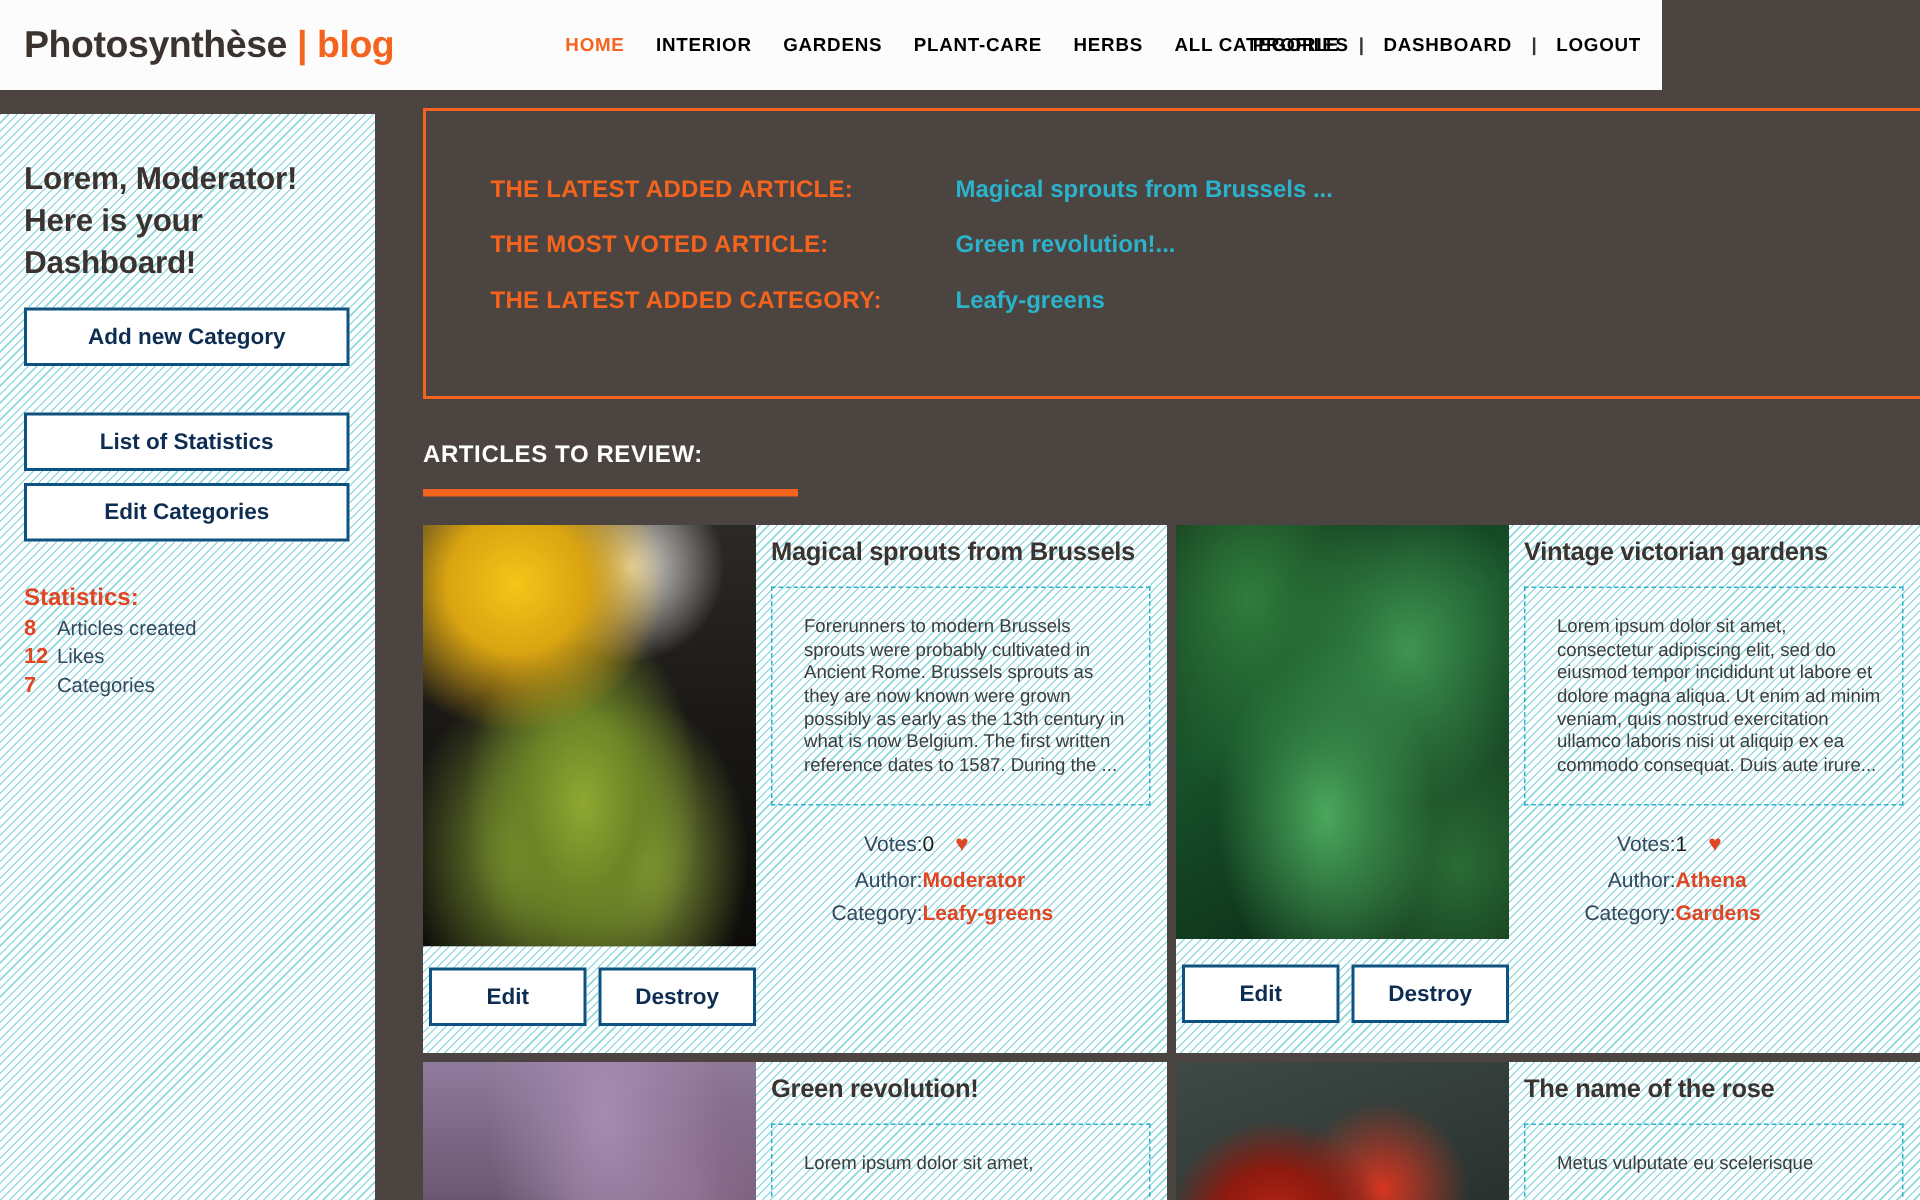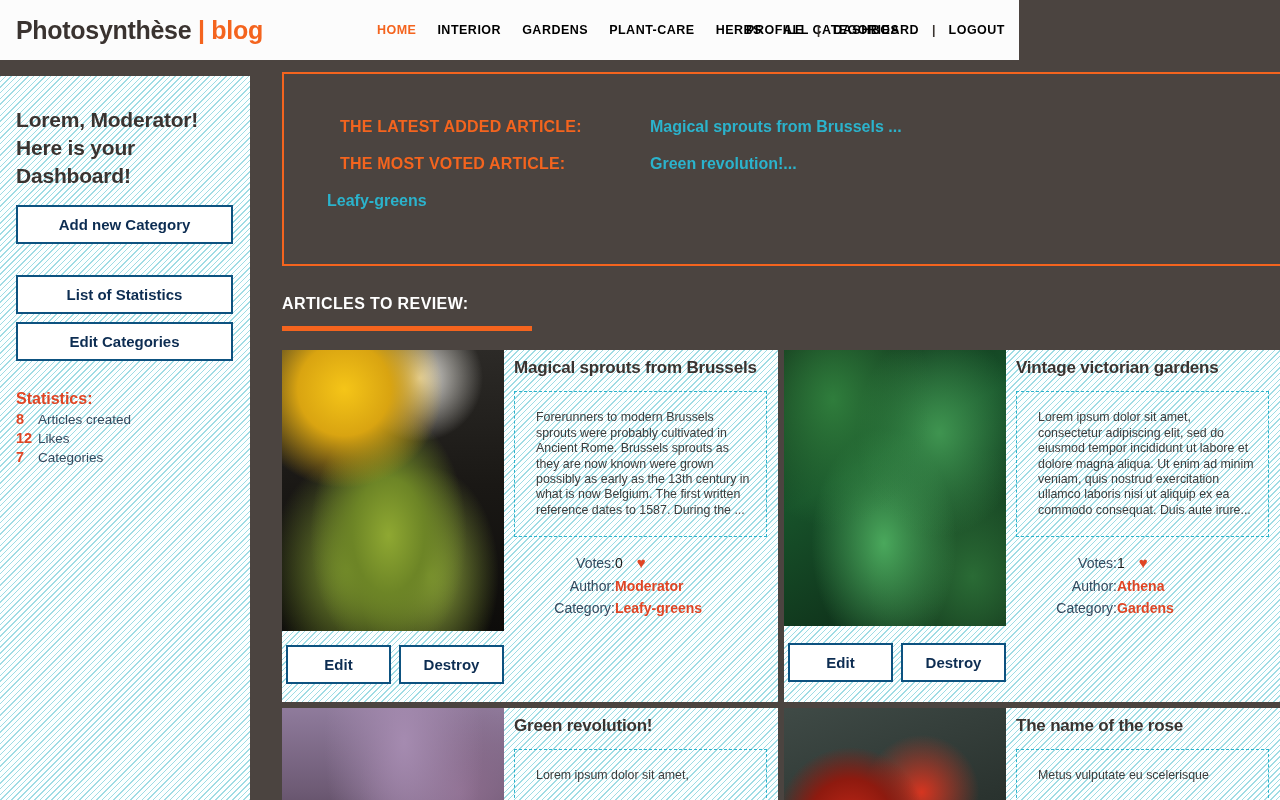--- a/index.html
+++ b/index.html
@@ -19,21 +19,21 @@
       -45deg,
       #9fdce4 0px, #9fdce4 1px,
       rgba(255,255,255,0) 1px, rgba(255,255,255,0) 4px
     );
   }
 
   
   #topbar {
     position: absolute;
     top: 0; left: 0;
-    width: 1019px; height: 60px;
+    width: 1108px; height: 60px;
     background: #fcfcfc;
     display: flex;
     align-items: center;
   }
   #brand {
     margin-left: 16px;
     font-size: 25px;
     font-weight: bold;
     letter-spacing: -0.3px;
     white-space: nowrap;
@@ -143,21 +143,20 @@
     margin-bottom: 19px;
   }
   .info-label {
     width: 310px;
     font-size: 16px;
     font-weight: bold;
     color: #f4641e;
     letter-spacing: 0.2px;
     text-transform: uppercase;
     white-space: nowrap;
-    margin-left: 13px;
   }
   .info-value {
     font-size: 16px;
     font-weight: bold;
     color: #2bb3cc;
     white-space: nowrap;
     cursor: pointer;
   }
 
   #review-title {
@@ -346,20 +345,21 @@
   <section id="infopanel">
     <div class="info-row">
       <span class="info-label">THE LATEST ADDED ARTICLE:</span>
       <span class="info-value">Magical sprouts from Brussels ...</span>
     </div>
     <div class="info-row">
       <span class="info-label">THE MOST VOTED ARTICLE:</span>
       <span class="info-value">Green revolution!...</span>
     </div>
     <div class="info-row">
+      <span class="info-label">THE LATEST ADDED CATEGORY:</span>
       <span class="info-value">Leafy-greens</span>
     </div>
   </section>
 
   <h2 id="review-title">ARTICLES TO REVIEW:</h2>
   <div id="review-underline"></div>
 
   <div id="grid">
 
     <article class="card hatch">

